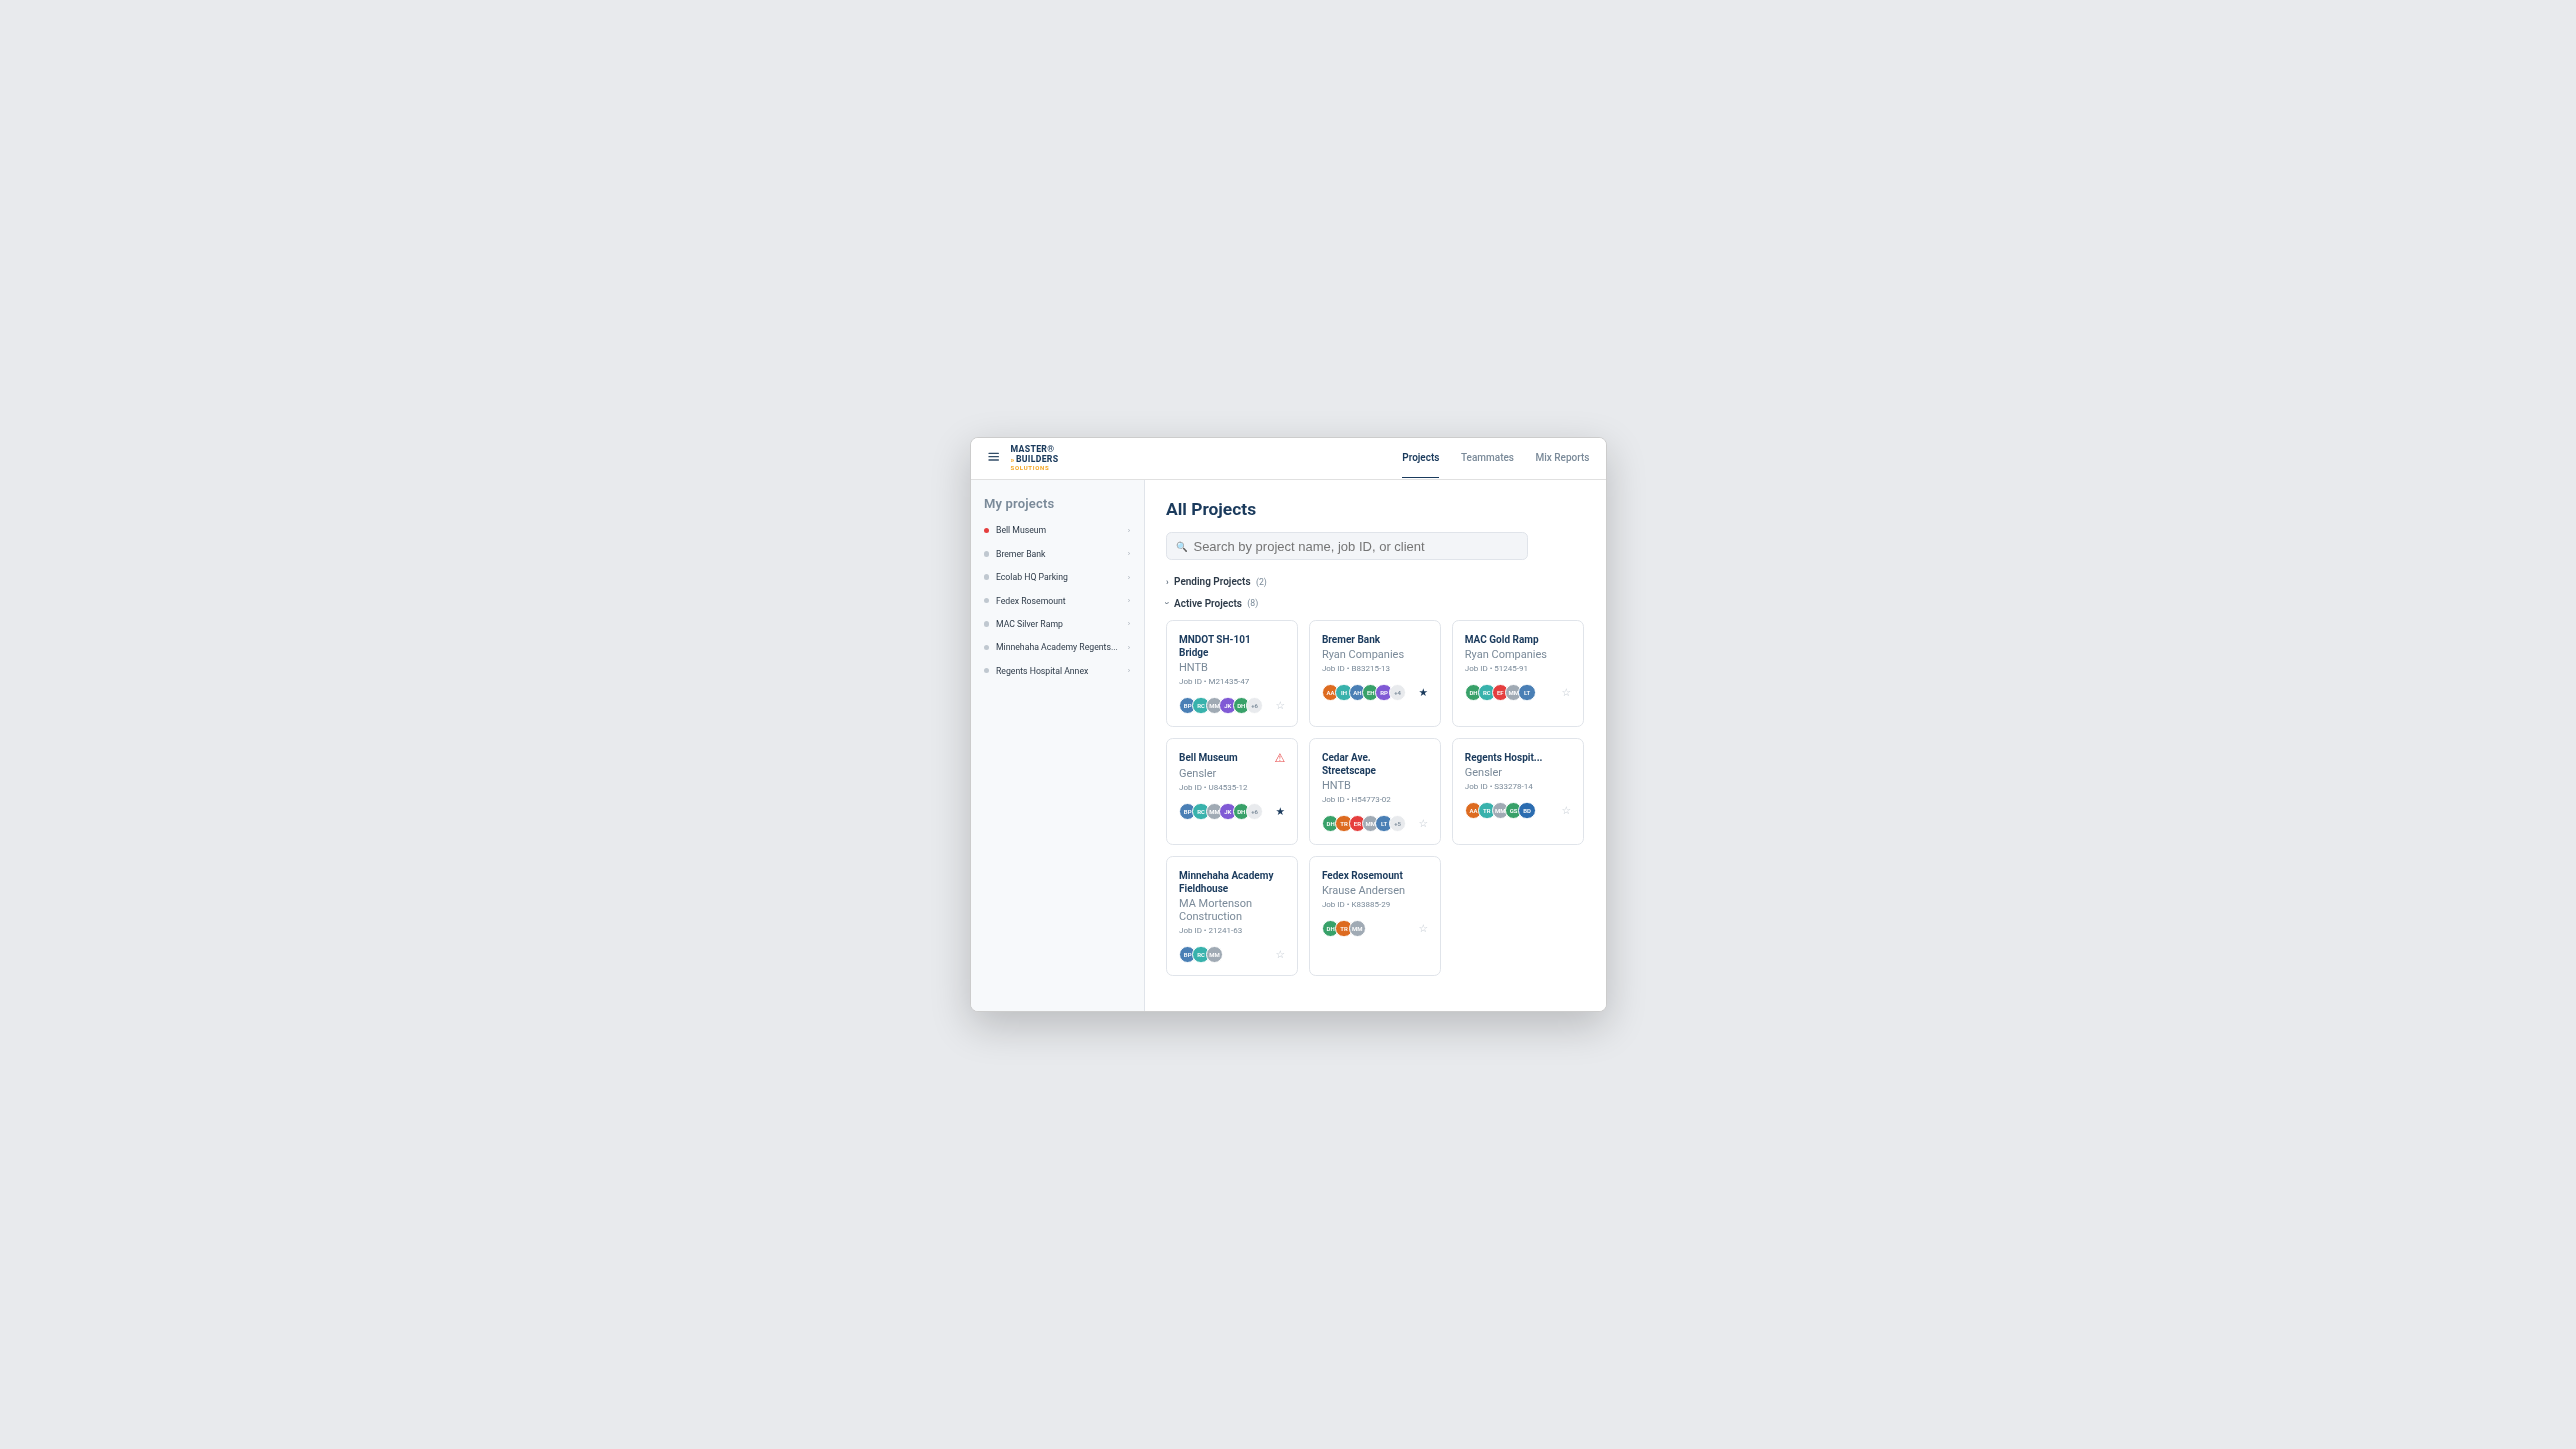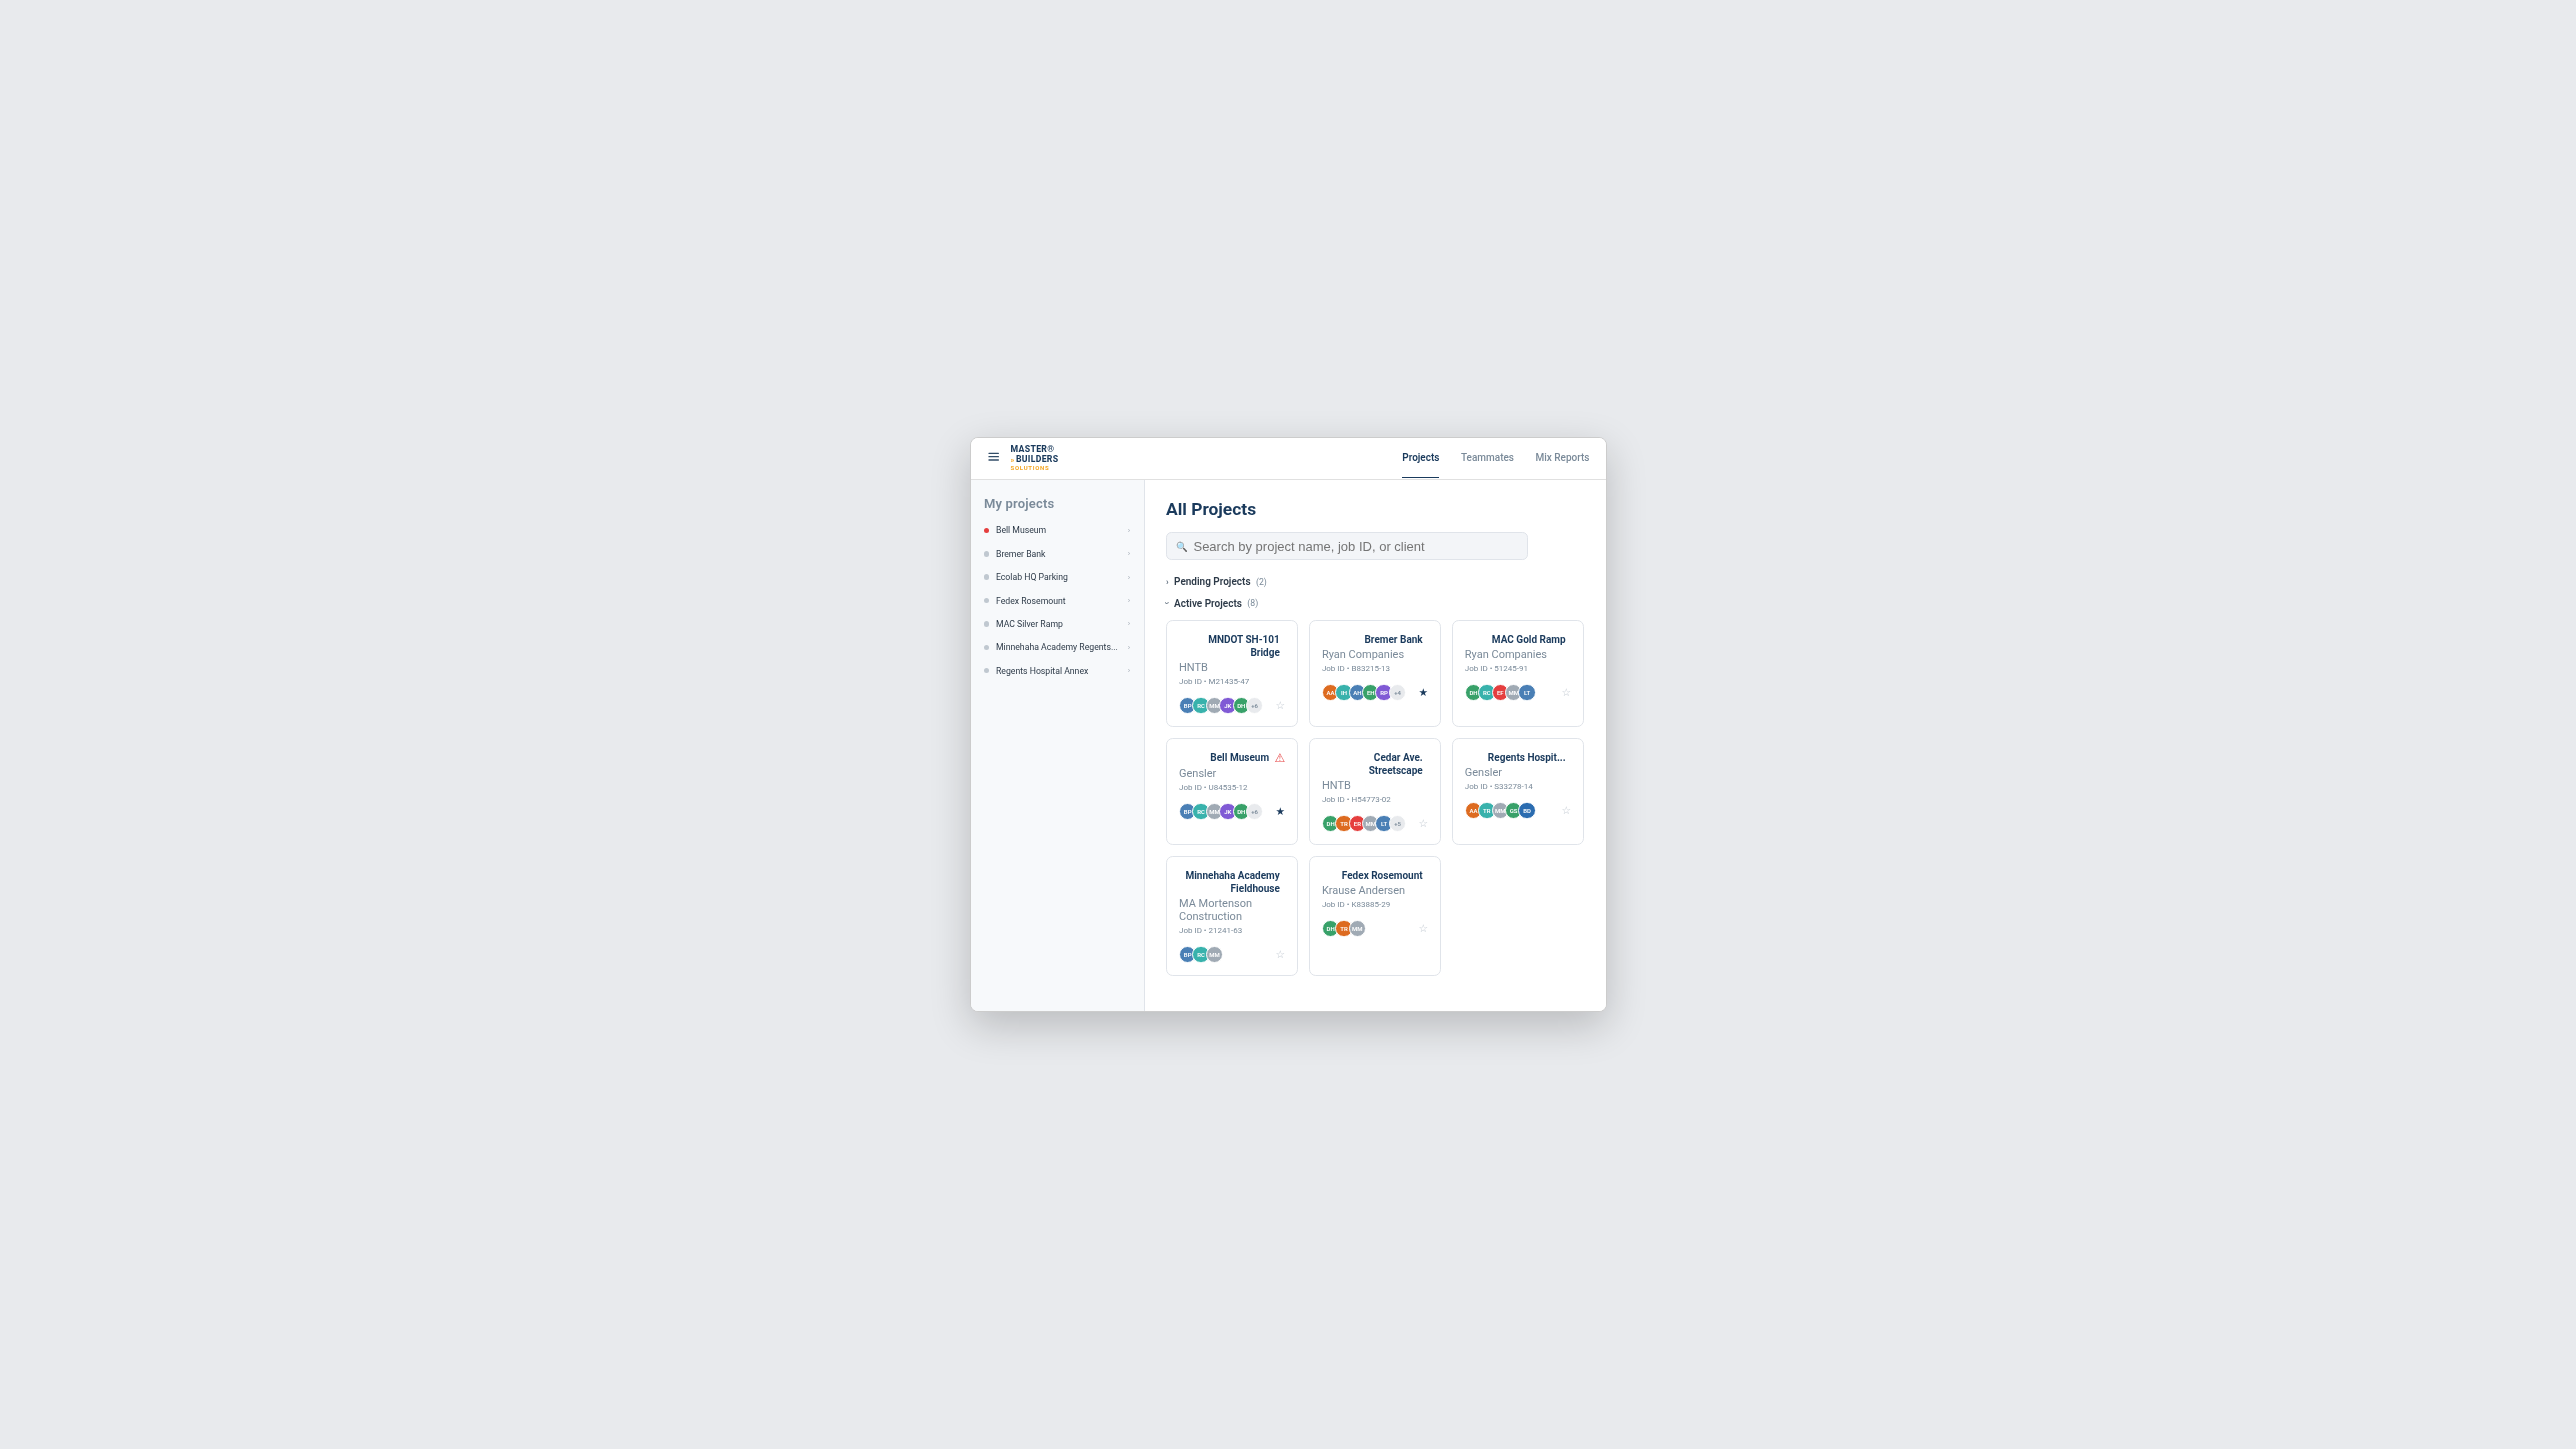--- a/index.html
+++ b/index.html
@@ -263,21 +263,20 @@
       margin-bottom: 2.7px;
     }
 
     .card-title {
       font-size: 10px;
       font-weight: 700;
       color: #1a3a5c;
       line-height: 1.3;
       flex: 1;
       padding-right: 5.4px;
-      text-align: right;
     }
 
     .card-alert {
       color: #e53e3e;
       font-size: 12px;
       flex-shrink: 0;
     }
 
     .card-client {
       font-size: 11px;

